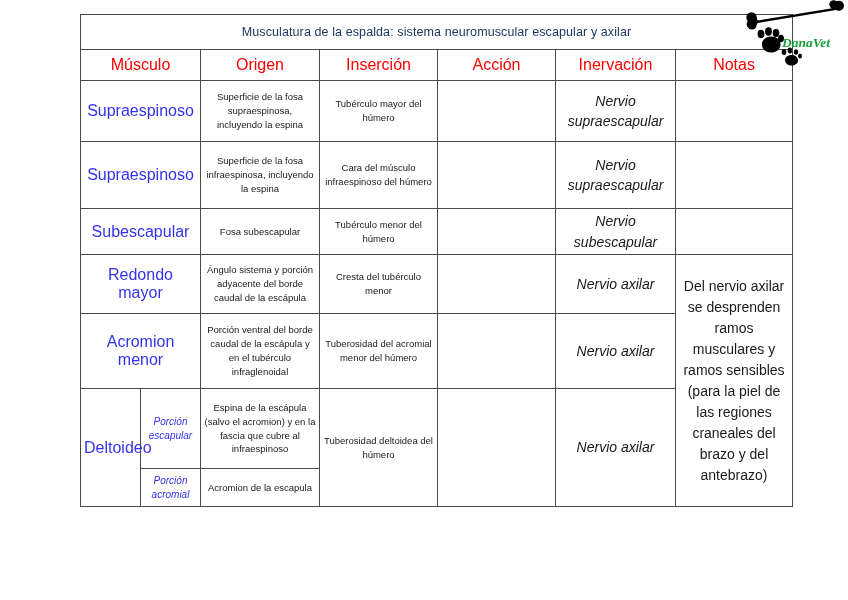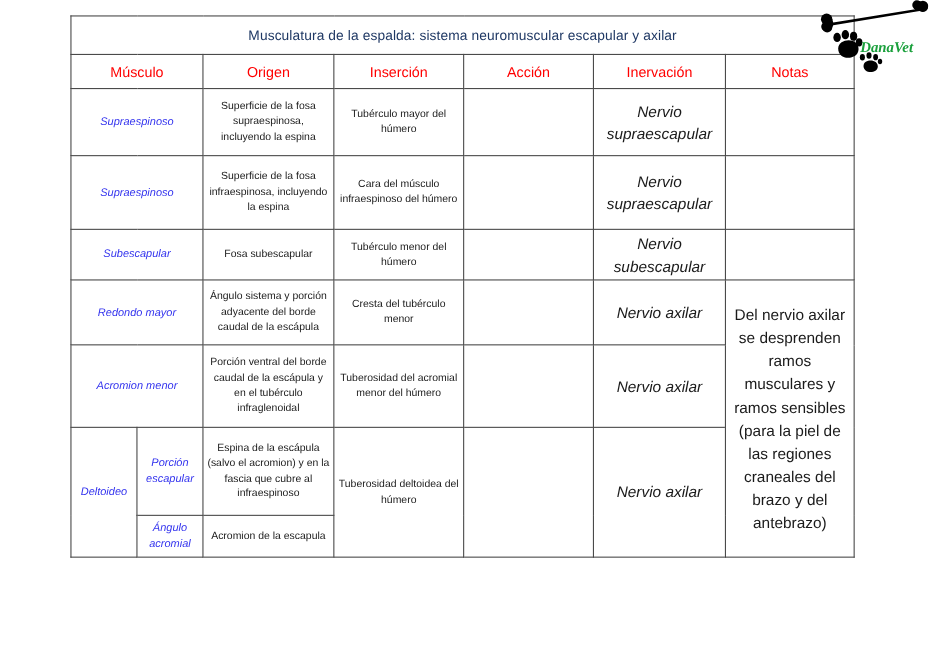--- a/index.html
+++ b/index.html
@@ -17,21 +17,21 @@
 
   #page {
     position: relative;
     width: 848px;
     height: 600px;
   }
 
   
   .table-wrap {
     position: absolute;
-    left: 64px;
+    left: 80px;
     top: 14px;
     width: 712px;
   }
 
   table.anat {
     border-collapse: collapse;
     table-layout: fixed;
     width: 712px;
     background: #ffffff;
   }
@@ -51,30 +51,29 @@
     color: #1f3864;
     font-size: 12.5px;
     font-weight: bold;
     letter-spacing: 0.1px;
   }
 
   
   .col-head {
     height: 26px;
     color: #ff0000;
-    font-size: 13px;
+    font-size: 16px;
     font-weight: bold;
   }
 
   
   .muscle {
     color: #3333ee;
-    font-size: 10px;
-    font-weight: bold;
-    font-style: italic;
+    font-size: 16px;
+    font-weight: bold;
   }
   .subportion {
     color: #3333ee;
     font-size: 10px;
     font-weight: bold;
     line-height: 1.35;
     font-style: italic;
   }
 
   
@@ -189,21 +188,21 @@
       <tr style="height:80px">
         <td class="muscle" rowspan="2">Deltoideo</td>
         <td class="subportion">Porción escapular</td>
         <td class="body-cell">Espina de la escápula (salvo el acromion) y en la fascia que cubre al infraespinoso</td>
         <td class="body-cell" rowspan="2">Tuberosidad deltoidea del húmero</td>
         <td class="body-cell empty-cell" rowspan="2"></td>
         <td class="nerve-cell" rowspan="2">Nervio axilar</td>
       </tr>
 
       <tr style="height:38px">
-        <td class="subportion">Ángulo acromial</td>
+        <td class="subportion">Porción acromial</td>
         <td class="body-cell">Acromion de la escapula</td>
       </tr>
 
     </tbody>
       </table>
   </div>
 
   <div class="logo">
     <svg width="104" height="70" viewBox="0 0 104 70" xmlns="http://www.w3.org/2000/svg">
 

